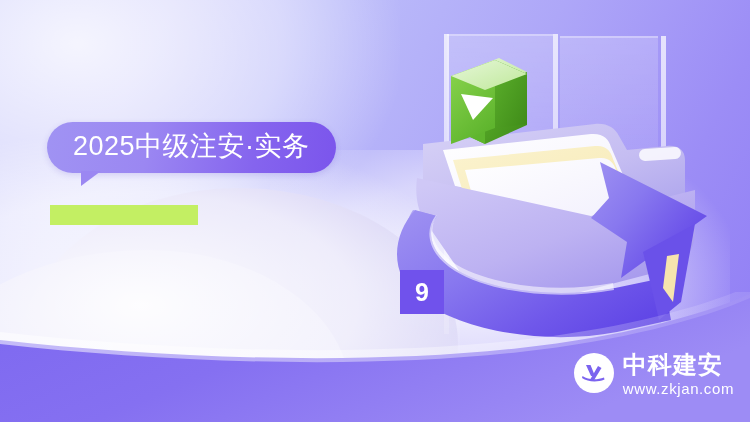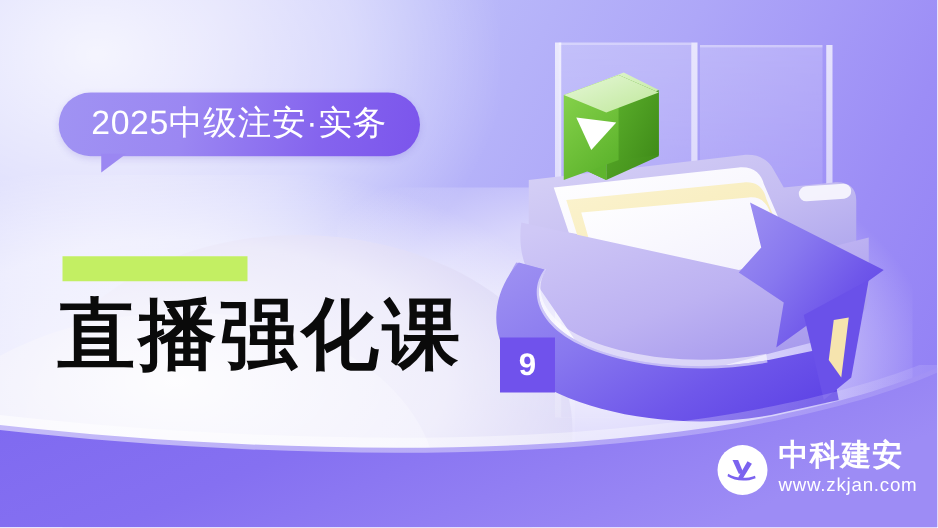--- a/index.html
+++ b/index.html
@@ -93,20 +93,21 @@
 
   
   .pill-wrap { position:absolute; left:47px; top:74px; }
   .pill {
     position:relative;
     display:inline-block;
     padding:9px 26px 11px 26px;
     border-radius:30px;
     background:linear-gradient(100deg,#a093f3 0%,#9b87f2 35%,#8564ee 72%,#7b55ec 100%);
     box-shadow:0 2px 6px rgba(96,70,200,0.18);
+    margin-top:48px;
   }
   .pill-text {
     display:block;
     color:#ffffff;
     font-size:27px;
     line-height:31px;
     letter-spacing:0.5px;
     white-space:nowrap;
     font-weight:400;
   }
@@ -157,21 +158,21 @@
   }
 
   
   .illus { position:absolute; left:395px; top:20px; width:345px; height:330px; }
   .illus svg { display:block; }
 
   
   .brand {
     position:absolute;
     right:16px; bottom:26px;
-    display:flex; align-items:flex-end; gap:9px;
+    display:flex; align-items:flex-start; gap:9px;
     z-index:9;
   }
   .brand-mark {
     width:40px; height:40px; border-radius:50%;
     background:#ffffff;
     display:flex; align-items:center; justify-content:center;
     flex:0 0 auto;
   }
   .brand-txt { display:flex; flex-direction:column; line-height:1; }
   .brand-name {
@@ -321,23 +322,20 @@
   <div class="pill-wrap">
     <div class="pill">
       <span class="pill-text">2025中级注安·实务</span>
       <span class="pill-tail"></span>
     </div>
   </div>
 
   <div class="headline">
     <div class="hl-row">
       <span class="hl-underline"></span>
-    </div>
-    <div class="hl-row">
-      <span class="hl-text">直播强化课</span>
     </div>
   </div>
 
   <div class="ep-badge">9</div>
 
   <div class="brand">
     <div class="brand-mark">
       <svg width="34" height="34" viewBox="0 0 34 34" xmlns="http://www.w3.org/2000/svg">
         <circle cx="17" cy="17" r="16.5" fill="#ffffff"></circle>
         <path d="M9 9 L13.5 9 L18 20 L14 20 Z" fill="#7b63ef"></path>

